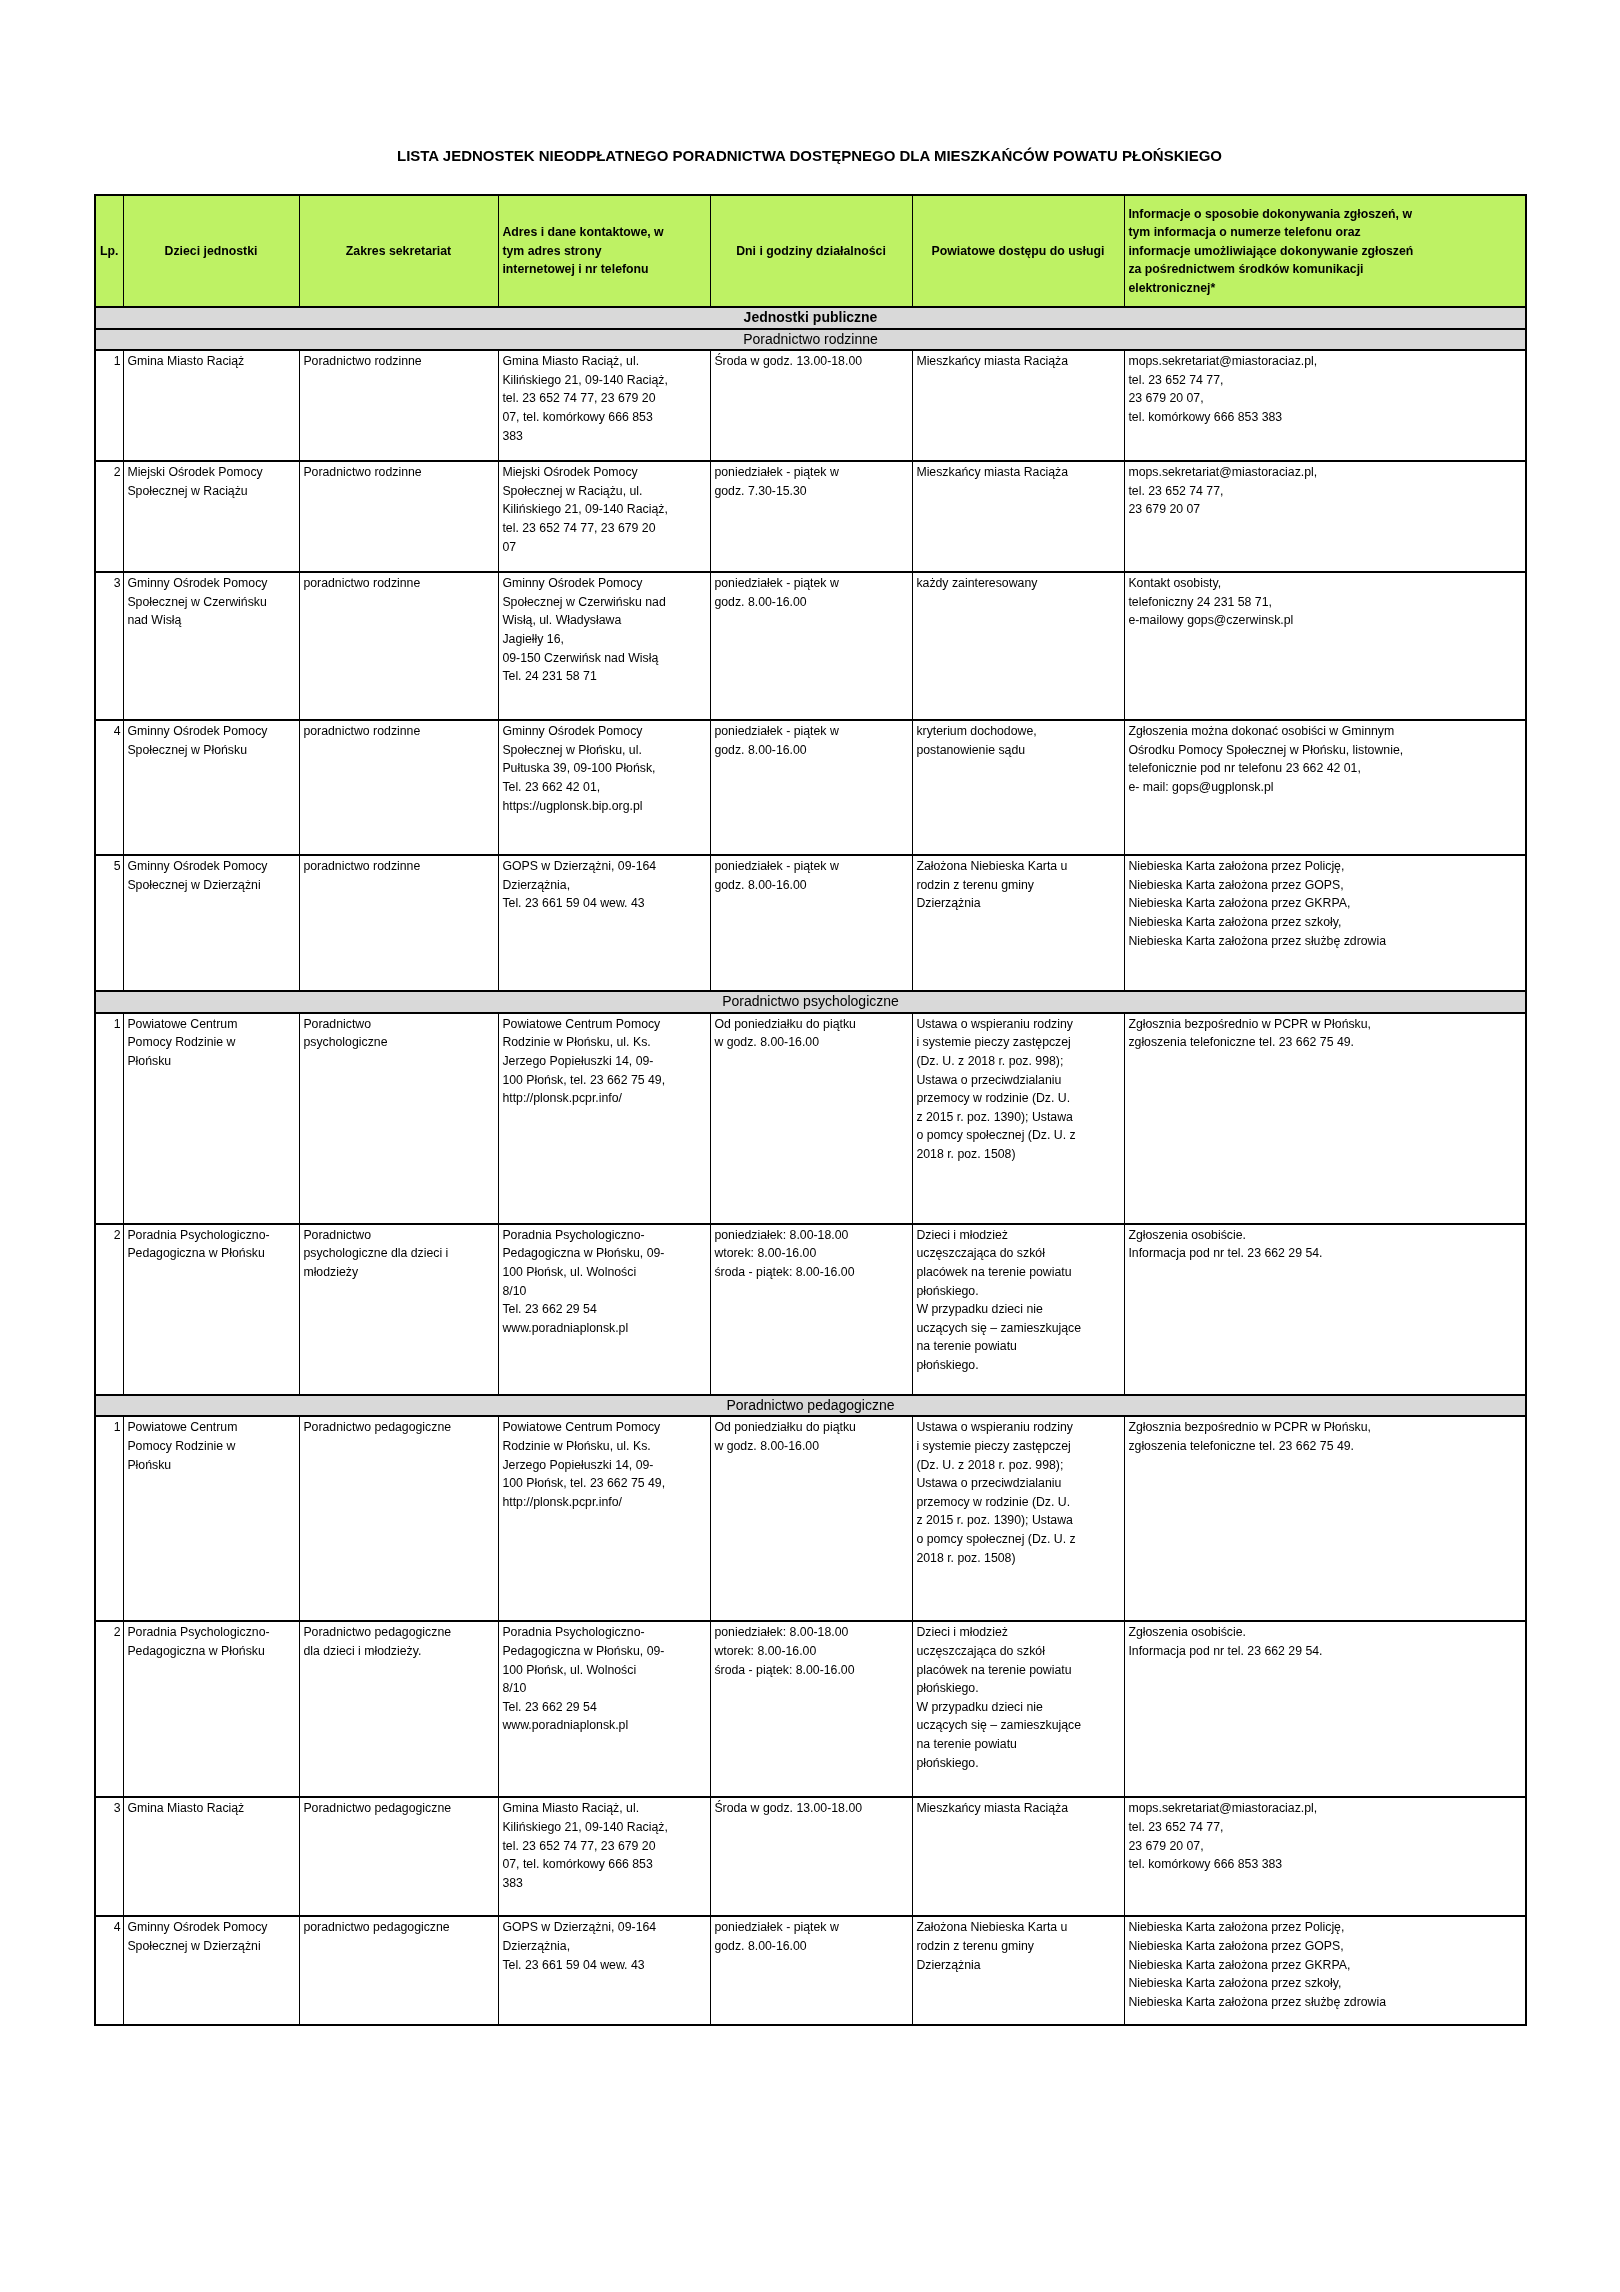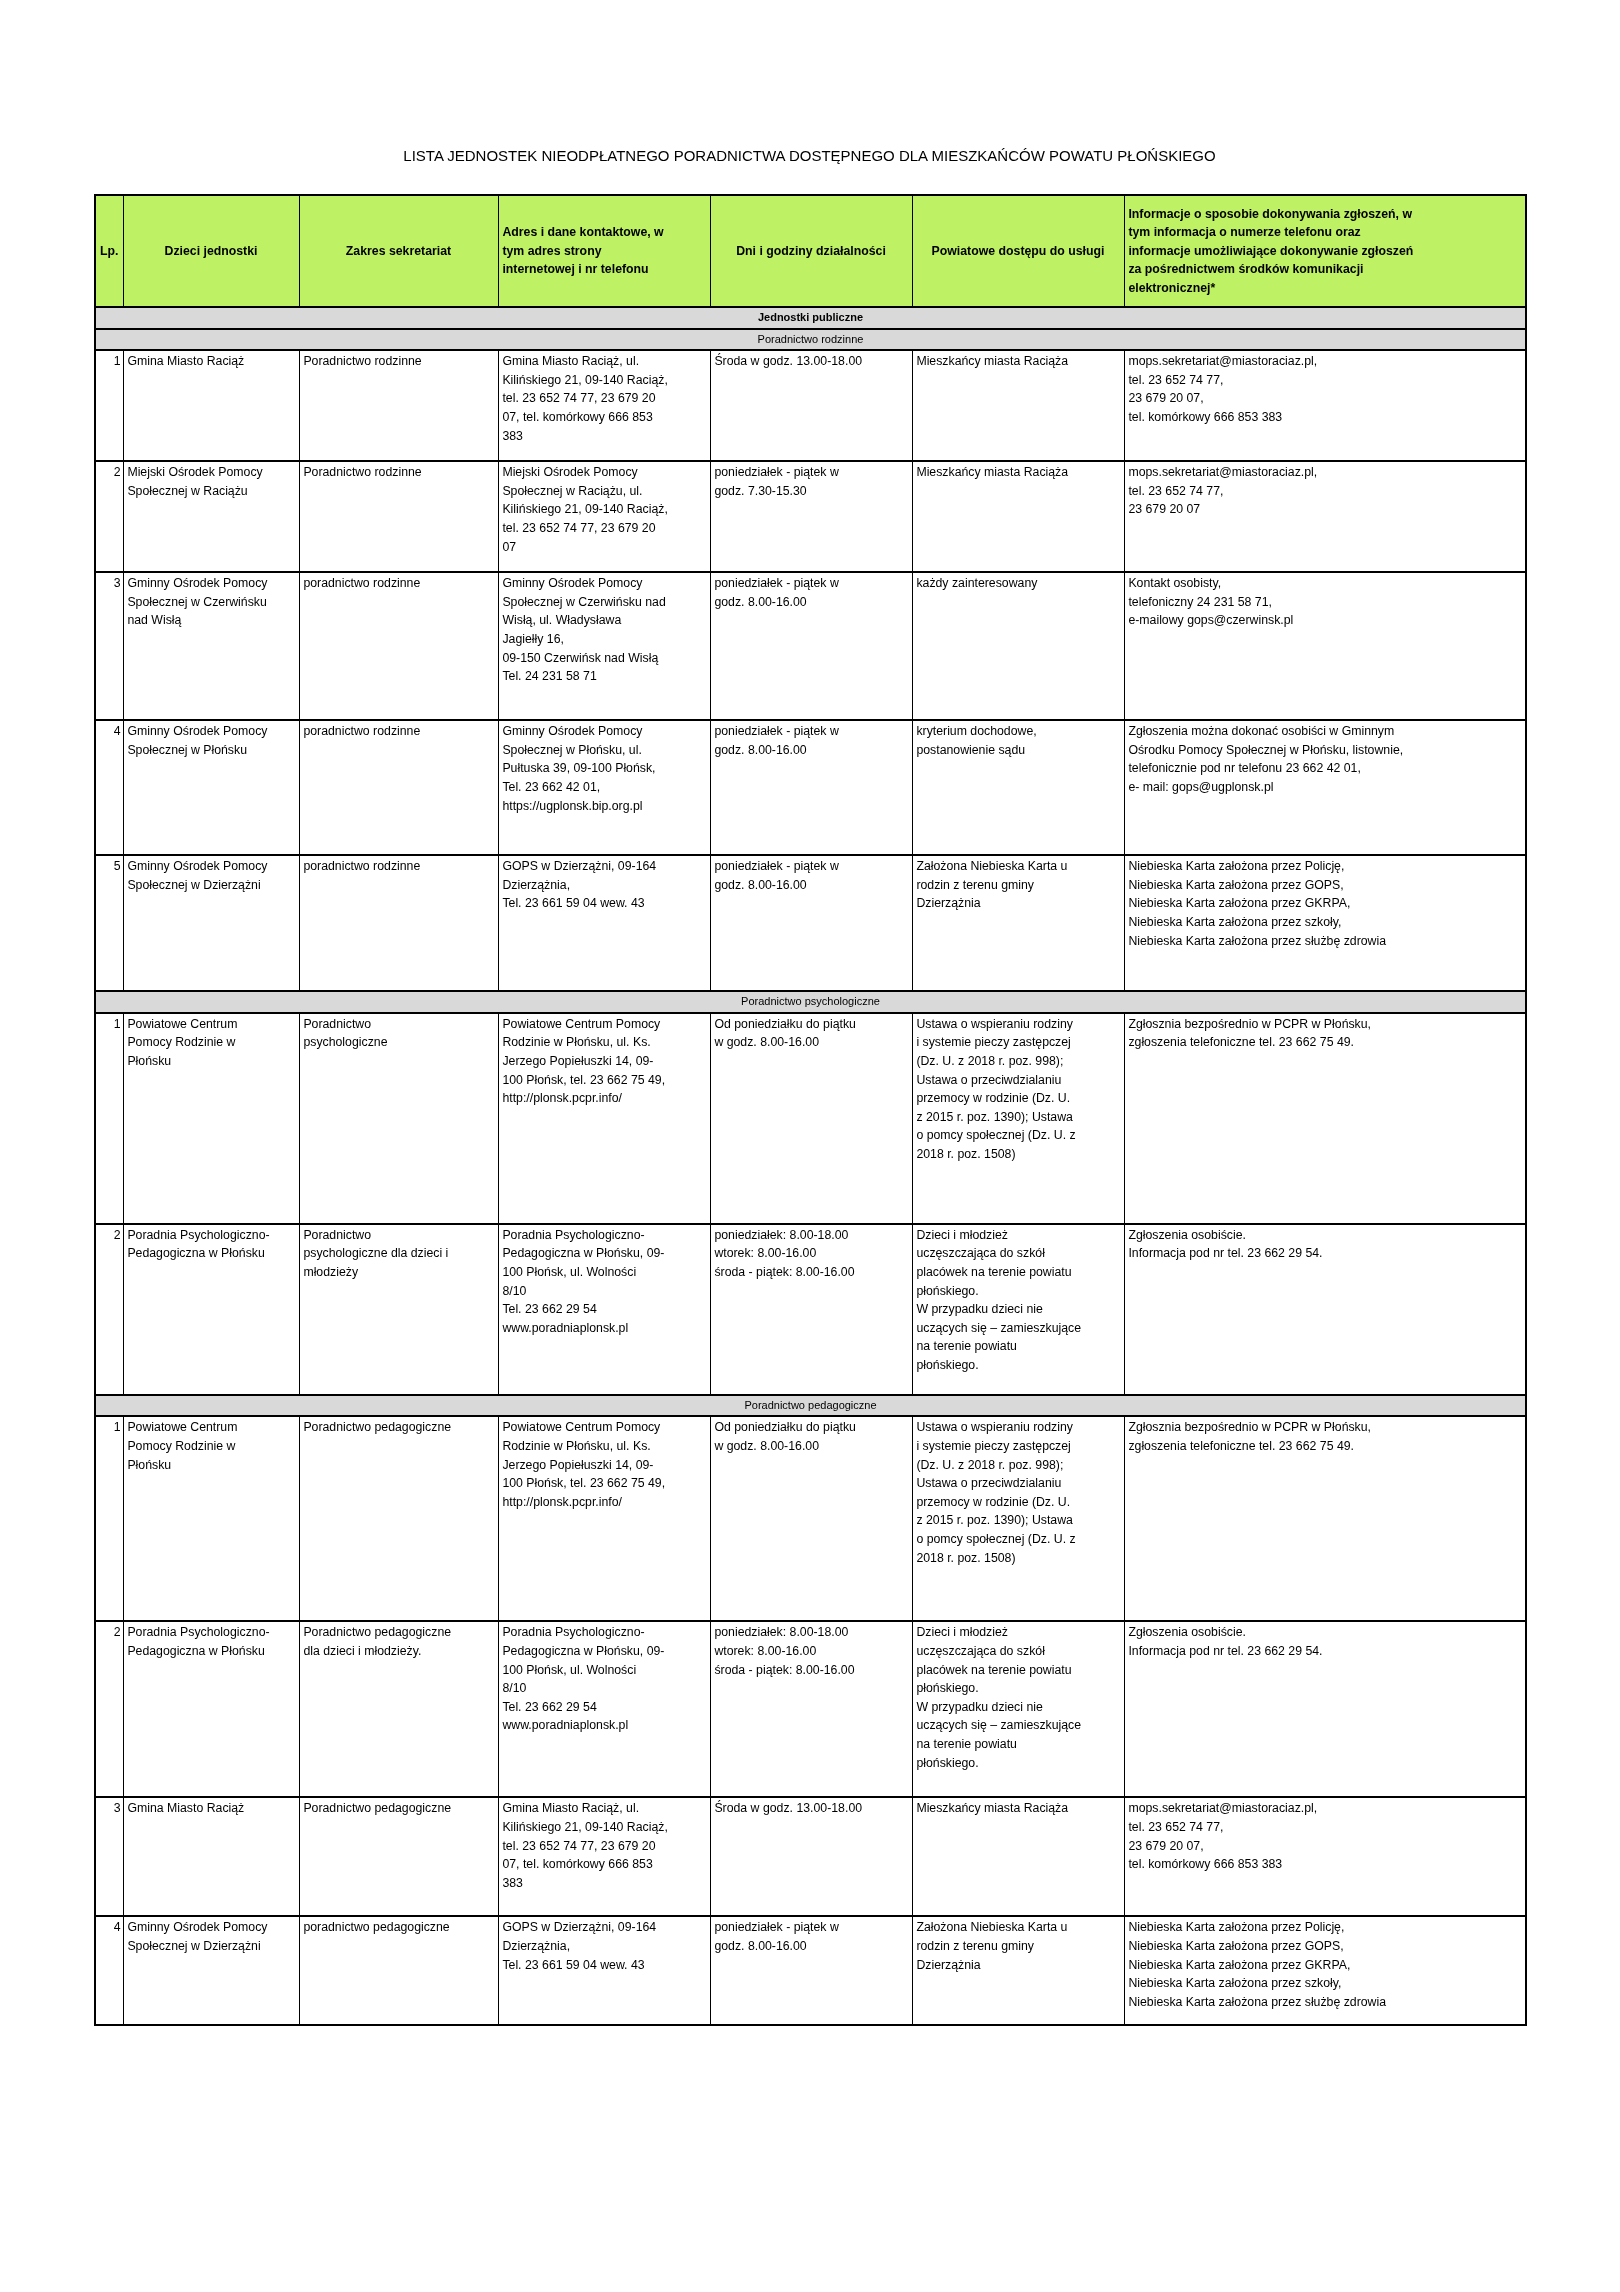--- a/index.html
+++ b/index.html
@@ -2,41 +2,41 @@
 <html><head>
 <meta charset="utf-8">
 <style>
   html,body{margin:0;padding:0}
   body{
     width:1620px;height:2293px;background:#ffffff;color:#000000;
     font-family:"Liberation Sans", sans-serif;position:relative;
   }
   .title{
     position:absolute;top:147px;left:94px;width:1431px;margin:0;
-    text-align:center;font-size:15px;font-weight:normal;white-space:nowrap;
+    text-align:center;font-size:15px;font-weight:bold;white-space:nowrap;
   }
   table.directory{
     position:absolute;top:194px;left:94px;width:1431px;
     border-collapse:collapse;border:2.9px solid #000;table-layout:fixed;
   }
   th,td{
     border:1px solid #000;
     font-size:12.3px;line-height:18.6px;padding:1px 3.9px;
     vertical-align:top;text-align:left;white-space:pre-line;overflow:hidden;
     word-wrap:break-word;
   }
   thead tr{border-bottom:2px solid #000}
   thead th{
     background:#bef264;font-weight:bold;vertical-align:middle;text-align:center;
   }
   thead th.c3, thead th.c6{text-align:left}
   tbody tr{border-top:2px solid #000;border-bottom:2px solid #000}
   tr.band td{
     background:#d9d9d9;text-align:center;vertical-align:middle;
-    font-size:11px;line-height:17.6px;padding:1px 3.9px;
+    font-size:14px;line-height:17.6px;padding:1px 3.9px;
   }
   tr.band.bold td{font-weight:bold}
   td.c0{text-align:right;padding-right:2px}
 </style>
 </head>
 <body>
 
 <div class="page">
   <h1 class="title">LISTA JEDNOSTEK NIEODPŁATNEGO PORADNICTWA DOSTĘPNEGO DLA MIESZKAŃCÓW POWATU PŁOŃSKIEGO</h1>
   <table class="directory">

